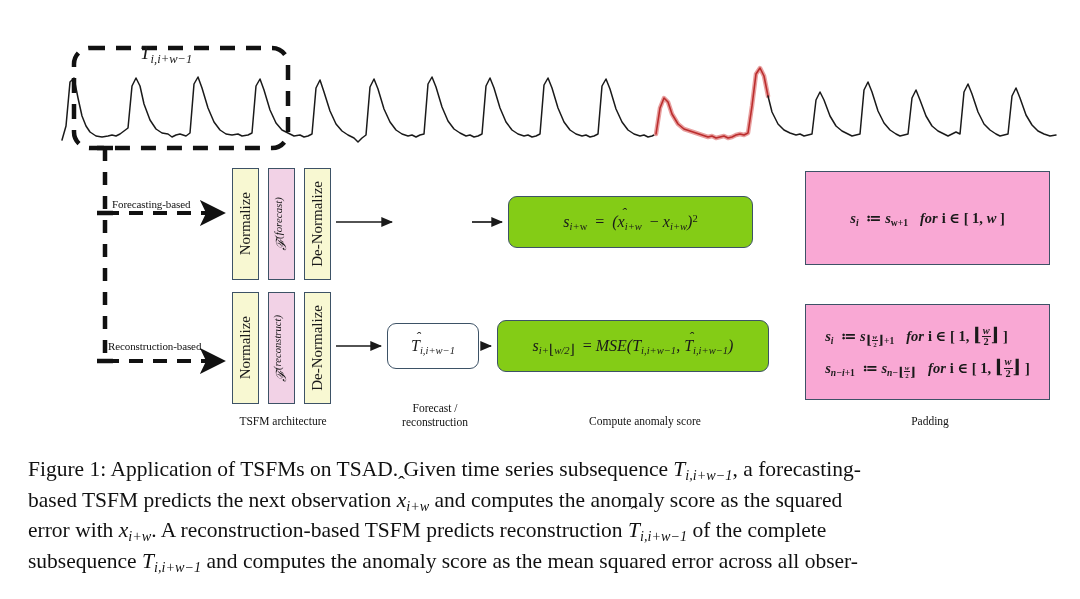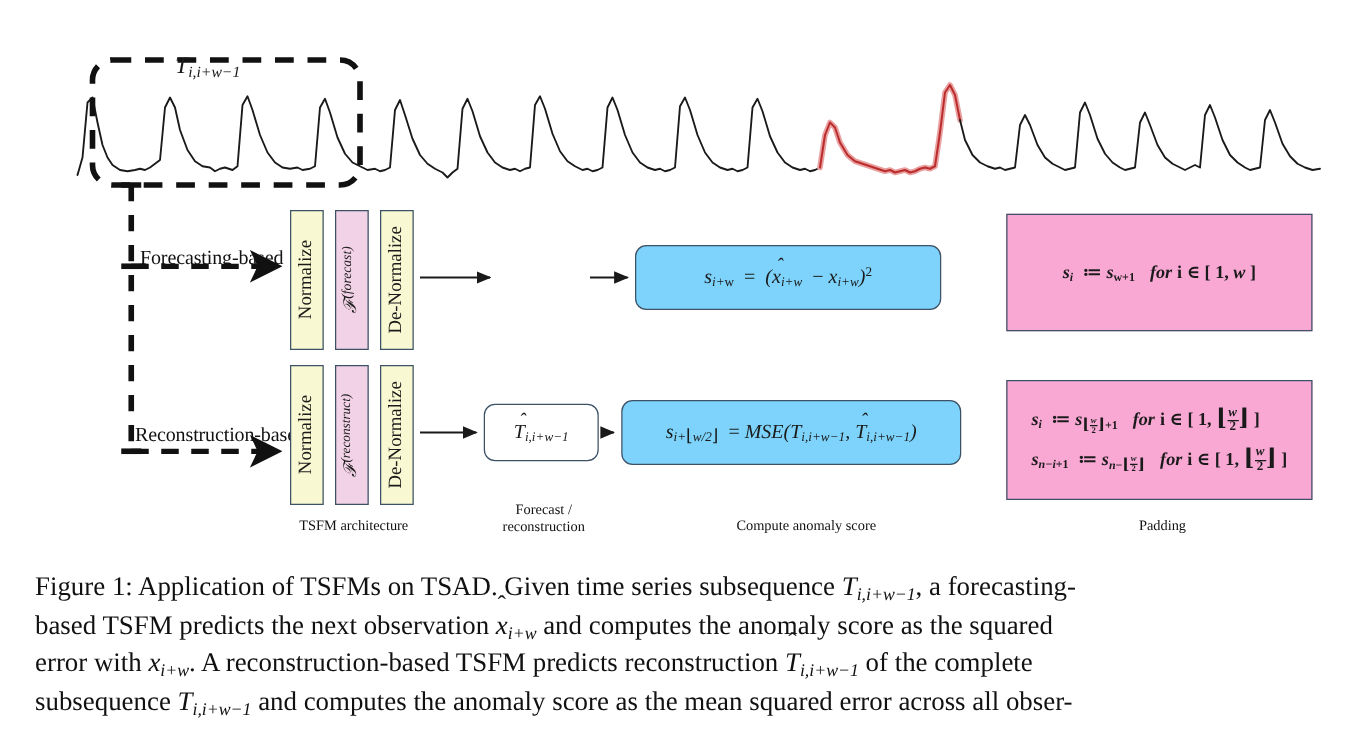--- a/index.html
+++ b/index.html
@@ -46,21 +46,21 @@
     top: 26px;
     font-size: 19px;
     font-family: "Liberation Serif", "DejaVu Serif", serif;
     font-style: italic;
     white-space: nowrap;
   }
 
   
   .branch-label {
     position: absolute;
-    font-size: 16px;
+    font-size: 11px;
     font-family: "Liberation Serif", "DejaVu Serif", serif;
     color: #111;
     white-space: nowrap;
     letter-spacing: -0.1px;
   }
   #branch-label-forecasting { left: 112px; top: 182px; }
   #branch-label-reconstruction { left: 108px; top: 324px; text-align: center; }
 
   
   .stage-col {
@@ -108,21 +108,21 @@
     font-style: italic;
   }
   #out-box-forecast { left: 398px; top: 183px; width: 70px; height: 46px; }
   #out-box-recon    { left: 387px; top: 307px; width: 92px; height: 46px; }
 
   
   .score-box {
     position: absolute;
     border: 1.8px solid #3d5266;
     border-radius: 9px;
-    background: #7dd3fc;
+    background: #84cc16;
     box-sizing: border-box;
     display: flex;
     align-items: center;
     justify-content: center;
     font-size: 16px;
     font-family: "Liberation Serif", "DejaVu Serif", serif;
     font-style: italic;
   }
   #score-box-forecast { left: 508px; top: 180px; width: 245px; height: 52px; }
   #score-box-recon    { left: 497px; top: 304px; width: 272px; height: 52px; }

